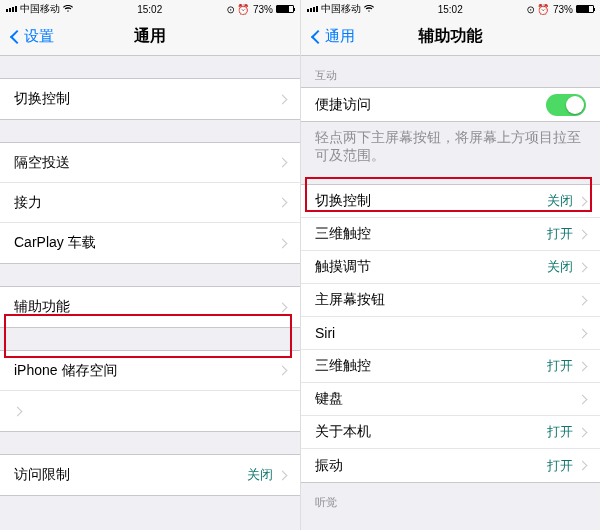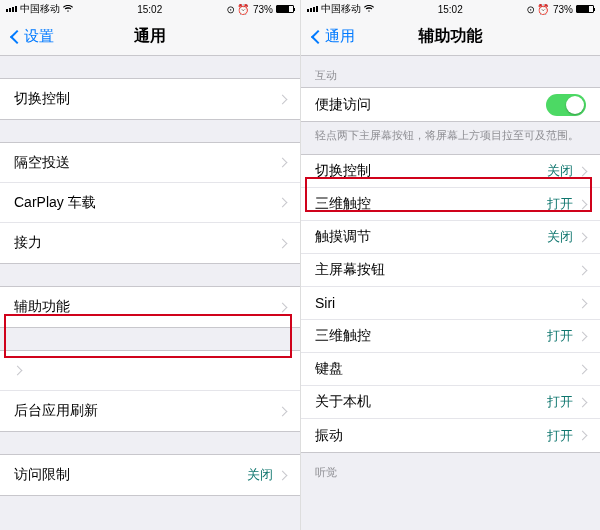--- a/index.html
+++ b/index.html
@@ -80,21 +80,21 @@
     background:#fff;
     border-bottom:1px solid #e5e5ea;
     position:relative;
     font-size:14px;
     color:#000;
   }
   .row:last-child { border-bottom:none; }
   .row-right { display:flex; align-items:center; gap:6px; }
   .row-value { color:#0f766e; font-size:13px; }
   .chev { width:7px; height:7px; border-top:1.5px solid #c7c7cc; border-right:1.5px solid #c7c7cc; transform: rotate(45deg); }
-  .footnote { font-size:11px; color:#8e8e93; padding:6px 14px 12px; line-height:1.3; }
+  .footnote { font-size:14px; color:#8e8e93; padding:6px 14px 20px; line-height:1.3; }
   .switch { width:40px; height:22px; border-radius:11px; background:#4cd964; position:relative; }
   .switch::after { content:""; position:absolute; right:2px; top:2px; width:18px; height:18px; border-radius:50%; background:#fff; box-shadow:0 1px 2px rgba(0,0,0,.3); }
   .highlight { position:absolute; border:2px solid #d0021b; pointer-events:none; }
   .hl1 { left:4px; right:8px; top:314px; height:44px; }
   .hl2 { left:4px; right:8px; top:177px; height:35px; }
   
   .tight .row { min-height:33px; }
 </style>
 </head>
 <body>
@@ -141,50 +141,50 @@
     </div>
     <div class="spacer"></div>
     <div class="group">
       <div class="row">
         <span>隔空投送</span>
         <div class="row-right">
             <span class="chev"></span>
           </div>
       </div>
       <div class="row">
+        <span>接力</span>
+        <div class="row-right">
+            <span class="chev"></span>
+          </div>
+      </div>
+      <div class="row">
         <span>CarPlay 车载</span>
         <div class="row-right">
             <span class="chev"></span>
           </div>
       </div>
-      <div class="row">
-        <span>接力</span>
-        <div class="row-right">
-            <span class="chev"></span>
-          </div>
-      </div>
     </div>
     <div class="spacer"></div>
     <div class="group">
       <div class="row">
         <span>辅助功能</span>
         <div class="row-right">
             <span class="chev"></span>
           </div>
       </div>
     </div>
     <div class="spacer"></div>
     <div class="group">
       <div class="row">
-        <div class="row-right">
-            <span class="chev"></span>
-          </div>
-      </div>
-      <div class="row">
-        <span>后台应用刷新</span>
+        <span>iPhone 储存空间</span>
+        <div class="row-right">
+            <span class="chev"></span>
+          </div>
+      </div>
+      <div class="row">
         <div class="row-right">
             <span class="chev"></span>
           </div>
       </div>
     </div>
     <div class="spacer"></div>
     <div class="group">
       <div class="row">
         <span>访问限制</span>
         <div class="row-right">

